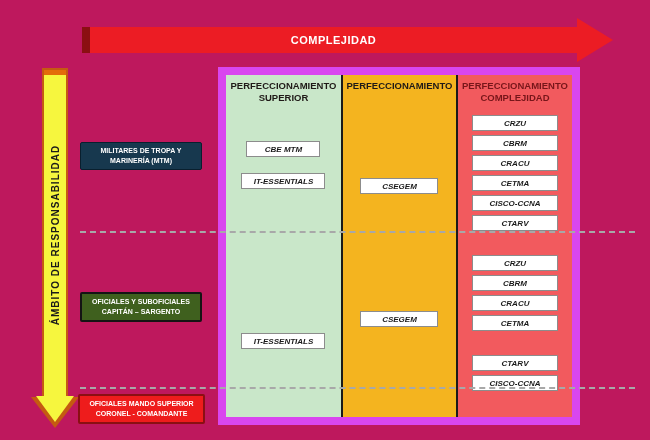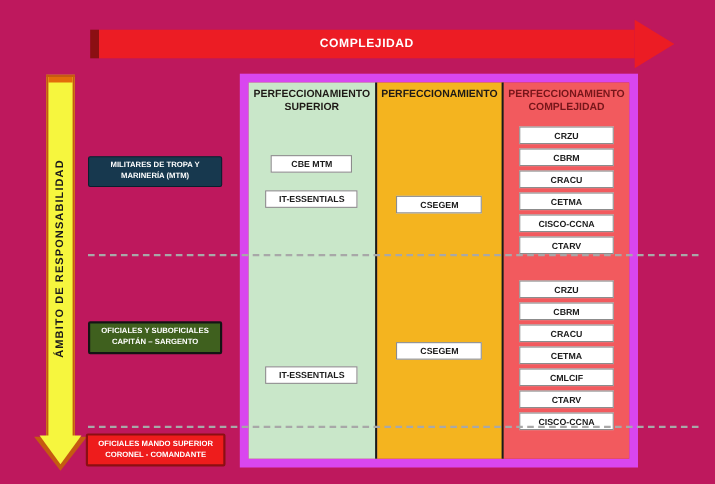--- a/index.html
+++ b/index.html
@@ -51,21 +51,21 @@
   .col-especialista{width:118px;background:#F25A5E;}
   .col-header{
     position:absolute;top:5px;left:0;width:100%;text-align:center;
     font-size:9.5px;font-weight:bold;line-height:1.3;color:#1F1A17;
   }
   .col-especialista .col-header{color:#77161A;}
   .course{
     position:absolute;left:50%;transform:translateX(-50%);
     height:14px;background:#ffffff;border:1px solid #8C8C8C;
     font-size:8px;font-weight:bold;color:#1a1a1a;
-    display:flex;align-items:center;justify-content:center;white-space:nowrap;
+    display:flex;align-items:center;justify-content:center;white-space:nowrap;font-style:italic;
   }
   .w72{width:72px;}.w76{width:76px;}.w82{width:82px;}.w84{width:84px;}
   
   .dash{position:absolute;left:80px;width:555px;height:0;border-top:2px dashed #A8A8A8;z-index:6;}
   .dash-1{top:231px;}
   .dash-2{top:387px;}
   
   .rowlabel{
     position:absolute;box-sizing:border-box;z-index:7;border-radius:2px;
     display:flex;flex-direction:column;align-items:center;justify-content:center;
@@ -122,21 +122,20 @@
       <div class="course w84" style="top:60px">CBRM</div>
       <div class="course w84" style="top:80px">CRACU</div>
       <div class="course w84" style="top:100px">CETMA</div>
       <div class="course w84" style="top:120px">CISCO-CCNA</div>
       <div class="course w84" style="top:140px">CTARV</div>
 
       <div class="course w84" style="top:180px">CRZU</div>
       <div class="course w84" style="top:200px">CBRM</div>
       <div class="course w84" style="top:220px">CRACU</div>
       <div class="course w84" style="top:240px">CETMA</div>
-      <div class="course w84" style="top:260px">CMLCIF</div>
       <div class="course w84" style="top:280px">CTARV</div>
       <div class="course w84" style="top:300px">CISCO-CCNA</div>
 
     </div>
   </div>
 
   <div class="dash dash-1"></div>
   <div class="dash dash-2"></div>
 
   <div class="rowlabel rowlabel-mtm">

